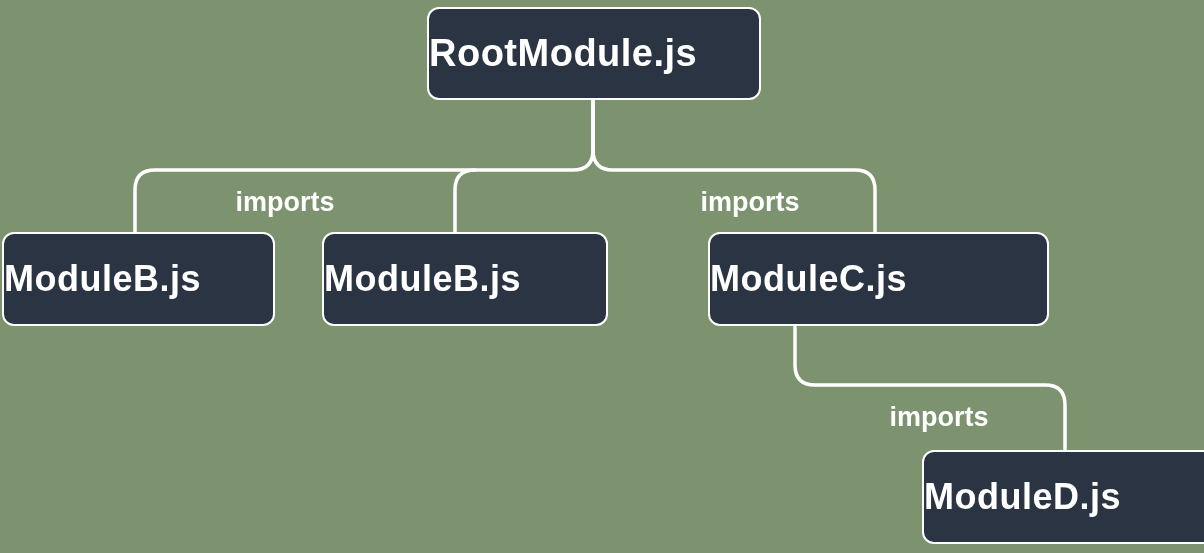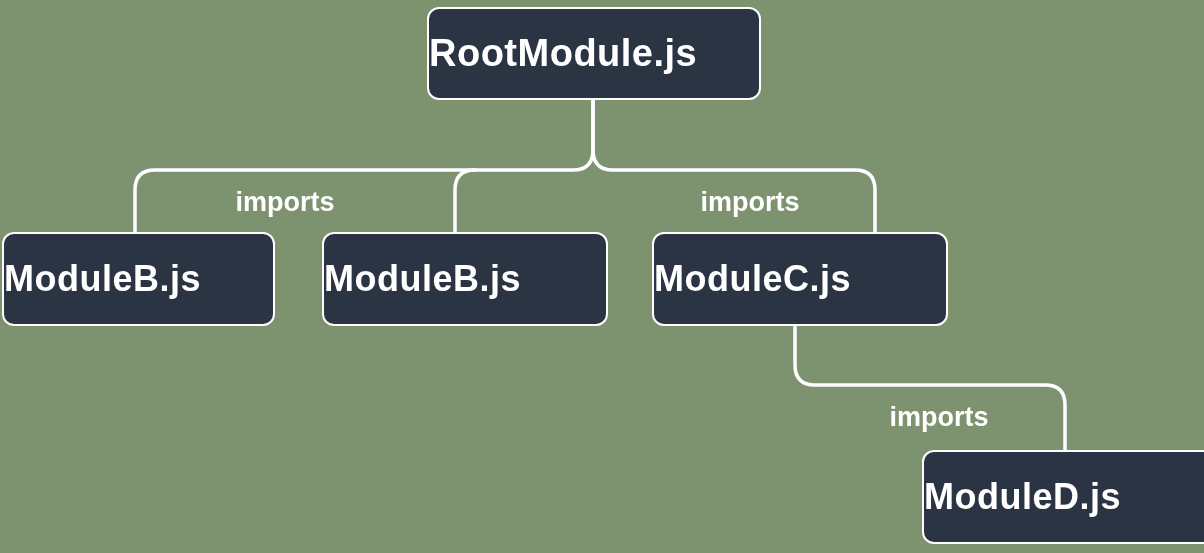--- a/index.html
+++ b/index.html
@@ -77,21 +77,21 @@
   </div>
 
   <div class="node" style="left:2px;top:232px;width:273px;height:94px;">
     <span>ModuleB.js</span>
   </div>
 
   <div class="node" style="left:322px;top:232px;width:286px;height:94px;">
     <span>ModuleB.js</span>
   </div>
 
-  <div class="node" style="left:652px;top:232px;width:296px;height:94px;">
+  <div class="node" style="left:708px;top:232px;width:341px;height:94px;">
     <span>ModuleC.js</span>
   </div>
 
   <div class="node" style="left:922px;top:450px;width:295px;height:94px;">
     <span>ModuleD.js</span>
   </div>
 
 </div>
 
 </body></html>

